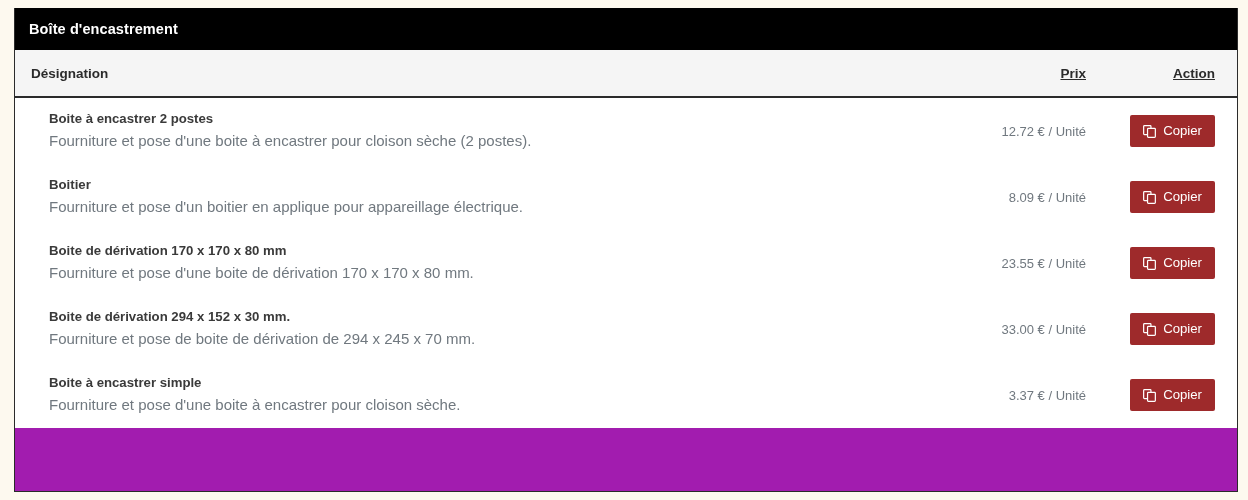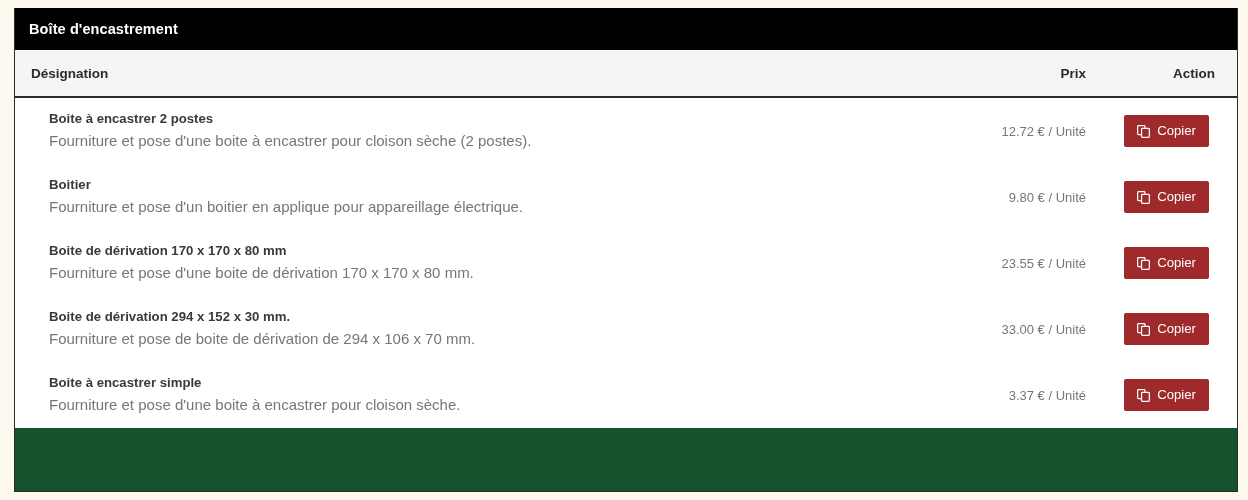--- a/index.html
+++ b/index.html
@@ -18,21 +18,21 @@
     box-sizing: border-box;
     width: 1248px;
     height: 500px;
     padding: 8px 10px 8px 14px;
   }
 
   .panel {
     box-sizing: border-box;
     width: 100%;
     height: 100%;
-    background: #14532d;
+    background: #a21caf;
     border: 1px solid #2b2b2b;
     border-top: none;
     display: flex;
     flex-direction: column;
     overflow: hidden;
   }
 
   
   .panel-titlebar {
     background: #000000;
@@ -66,21 +66,21 @@
     border-bottom: 2px solid #2b2b2b;
     font-size: 13.5px;
     font-weight: bold;
     color: #2b2b2b;
     height: 46px;
     padding: 0 16px;
     text-align: left;
     vertical-align: middle;
     margin-top: 20px;
   }
-  thead th.right { text-align: right; }
+  thead th.right { text-align: right; text-decoration: underline; }
   thead th.action-head { padding-right: 22px; }
 
   tbody td {
     padding: 0 16px;
     vertical-align: middle;
     border: none;
     background: #ffffff;
     height: 66px;
   }
 
@@ -102,21 +102,21 @@
 
   .cell-prix {
     text-align: right;
     font-size: 13px;
     color: #70787f;
     white-space: nowrap;
   }
 
   .cell-action {
     text-align: right;
-    padding-right: 28px;
+    padding-right: 22px;
   }
 
   .copy-btn {
     display: inline-flex;
     align-items: center;
     justify-content: center;
     gap: 7px;
     background: #9e2a2b;
     color: #ffffff;
     border: none;
@@ -180,21 +180,21 @@
               <span class="btn-label">Copier</span>
             </button>
           </td>
         </tr>
 
         <tr>
           <td class="cell-designation">
             <div class="item-title">Boitier</div>
             <div class="item-desc">Fourniture et pose d'un boitier en applique pour appareillage électrique.</div>
           </td>
-          <td class="cell-prix">9.80 € / Unité</td>
+          <td class="cell-prix">8.09 € / Unité</td>
           <td class="cell-action">
             <button class="copy-btn">
               <span class="copy-icon">
                 <svg viewBox="0 0 16 16" width="13" height="13" aria-hidden="true">
                   <rect x="0.8" y="0.8" width="9" height="11" rx="1" fill="none" stroke="#ffffff" stroke-width="1.5"></rect>
                   <rect x="5.6" y="4.2" width="9.6" height="11" rx="1" fill="#9e2a2b" stroke="#ffffff" stroke-width="1.5"></rect>
                 </svg>
               </span>
               <span class="btn-label">Copier</span>
             </button>
@@ -217,21 +217,21 @@
                 </svg>
               </span>
               <span class="btn-label">Copier</span>
             </button>
           </td>
         </tr>
 
         <tr>
           <td class="cell-designation">
             <div class="item-title">Boite de dérivation 294 x 152 x 30 mm.</div>
-            <div class="item-desc">Fourniture et pose de boite de dérivation de 294 x 106 x 70 mm.</div>
+            <div class="item-desc">Fourniture et pose de boite de dérivation de 294 x 245 x 70 mm.</div>
           </td>
           <td class="cell-prix">33.00 € / Unité</td>
           <td class="cell-action">
             <button class="copy-btn">
               <span class="copy-icon">
                 <svg viewBox="0 0 16 16" width="13" height="13" aria-hidden="true">
                   <rect x="0.8" y="0.8" width="9" height="11" rx="1" fill="none" stroke="#ffffff" stroke-width="1.5"></rect>
                   <rect x="5.6" y="4.2" width="9.6" height="11" rx="1" fill="#9e2a2b" stroke="#ffffff" stroke-width="1.5"></rect>
                 </svg>
               </span>

